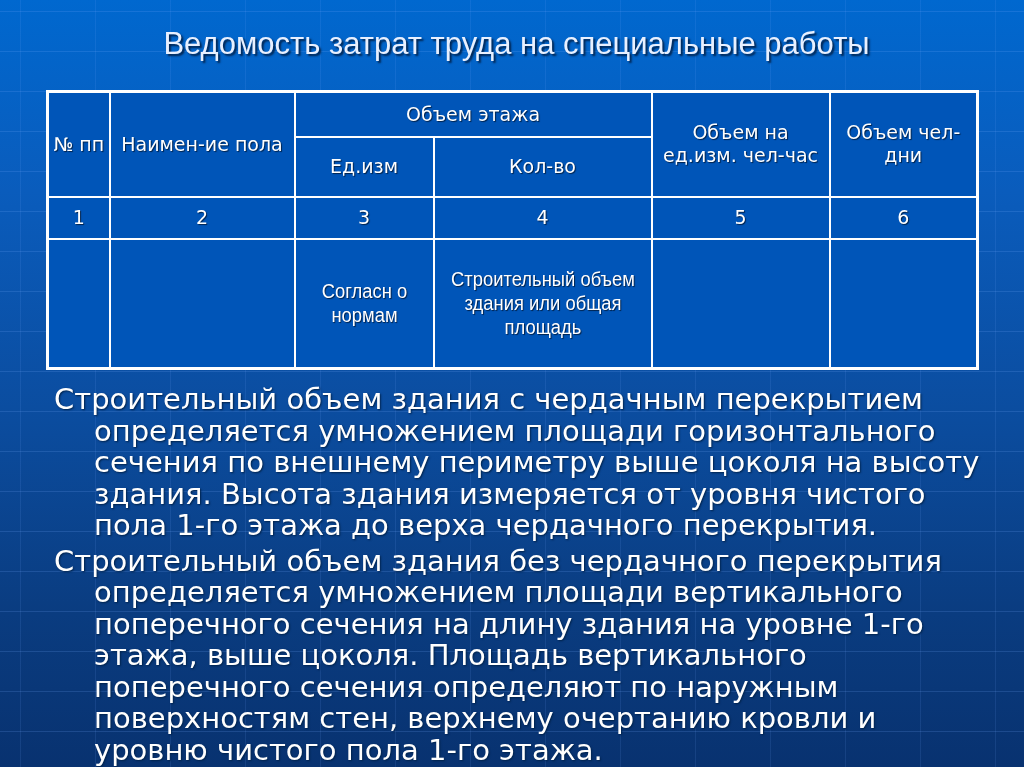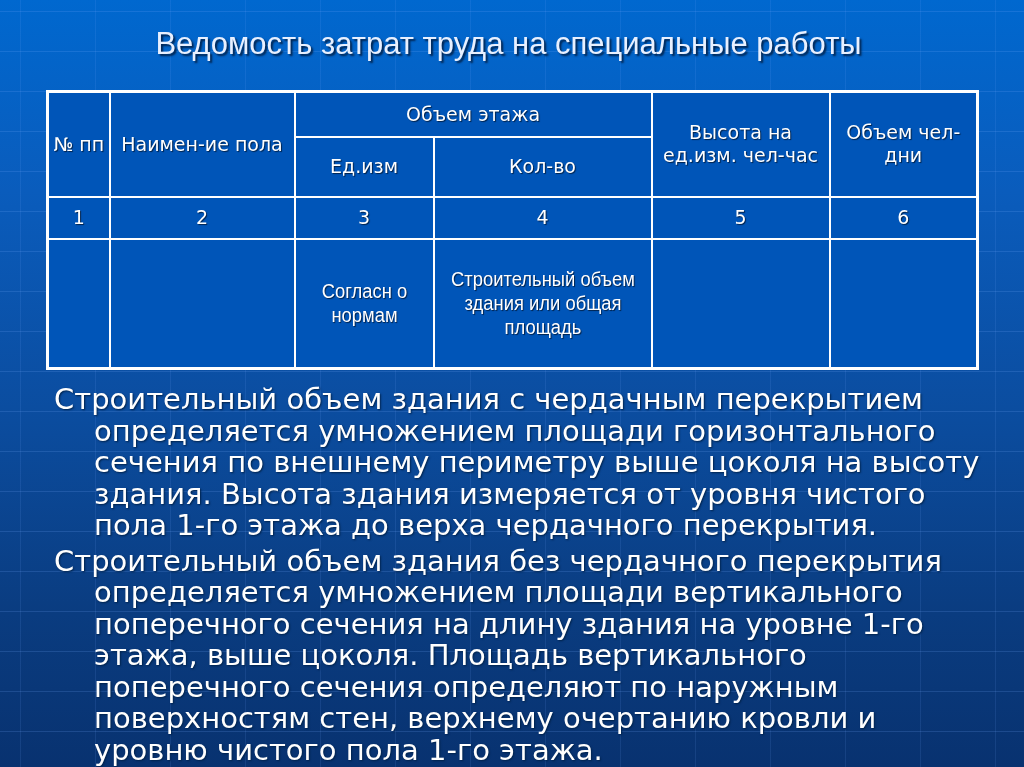--- a/index.html
+++ b/index.html
@@ -11,21 +11,21 @@
   }
   .grid-lines {
     position: absolute; inset: 0; pointer-events: none;
     background-image:
       linear-gradient(0deg, rgba(120,170,255,0.18) 1px, transparent 1px),
       linear-gradient(90deg, rgba(120,170,255,0.12) 1px, transparent 1px);
     background-size: 100% 40px, 75px 100%;
     background-position: 0 12px, 20px 0;
   }
   .slide-title {
-    position: absolute; left: 4px; width: 1009px; top: 26px;
+    position: absolute; left: 12px; width: 1009px; top: 26px;
     text-align: center; font-family: "Liberation Sans", sans-serif;
     font-size: 31px; color: #e8f0ff;
     text-shadow: 2px 2px 2px #02244f;
     letter-spacing: 0px;
   }
   table.ledger {
     position: absolute; left: 46px; top: 90px; width: 930px; height: 280px;
     border-collapse: collapse;
     border: 3px solid #ffffff;
     background: #0055b8;
@@ -63,21 +63,21 @@
     <col style="width:139px">
     <col style="width:218px">
     <col style="width:178px">
     <col style="width:148px">
   </colgroup>
   <tbody>
       <tr style="height:45px">
     <td rowspan="2">№ пп</td>
     <td rowspan="2">Наимен-ие пола</td>
     <td colspan="2">Объем этажа</td>
-    <td rowspan="2">Высота на ед.изм. чел-час</td>
+    <td rowspan="2">Объем на ед.изм. чел-час</td>
     <td rowspan="2">Объем чел-дни</td>
   </tr>
   <tr style="height:60px">
     <td>Ед.изм</td>
     <td>Кол-во</td>
   </tr>
   <tr style="height:42px">
     <td>1</td>
     <td>2</td>
     <td>3</td>

